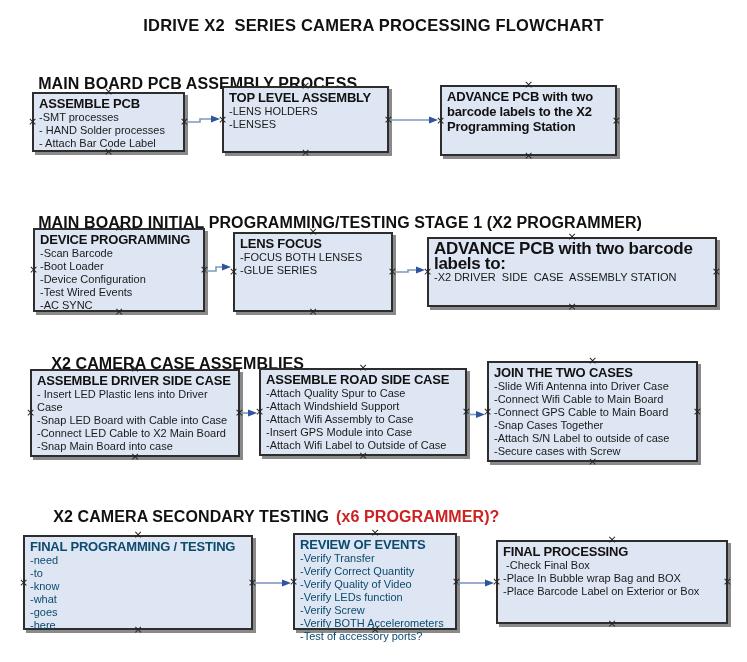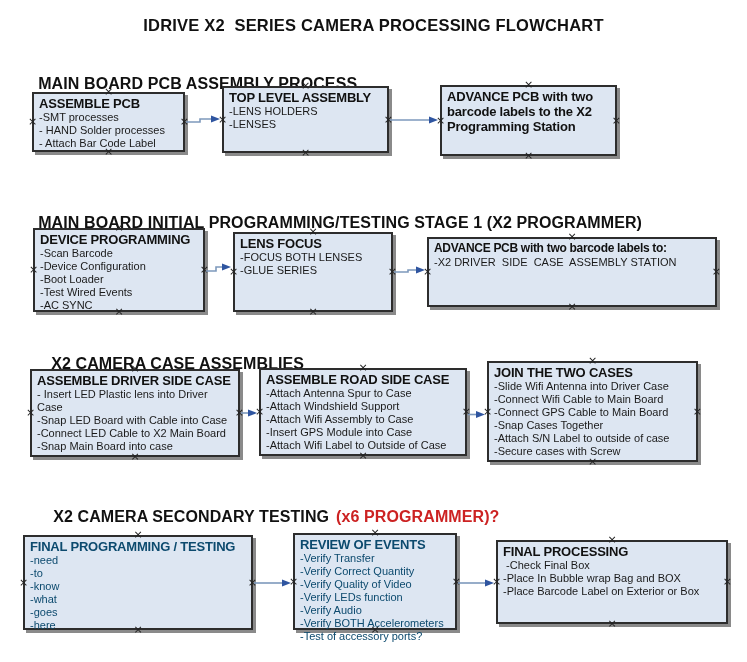--- a/index.html
+++ b/index.html
@@ -15,21 +15,21 @@
     position:absolute;font-size:16px;font-weight:bold;white-space:pre;letter-spacing:.1px;
   }
   .sec-heading .red-suffix{color:#cc2222;margin-left:7px;}
   .flowbox{
     position:absolute;box-sizing:border-box;background:#dde6f2;border:2px solid #2d2d2d;
     box-shadow:3px 3px 0 #8a8a8a;padding:2px 5px;overflow:visible;
   }
   .box-title{
     font-size:13px;font-weight:bold;line-height:15px;letter-spacing:-.2px;color:#111;
   }
-  .flowbox.tight .box-title{font-size:12px;letter-spacing:-.3px;}
+  .flowbox.tight .box-title{font-size:17px;letter-spacing:-.3px;}
   .box-items .item{
     font-size:11px;line-height:13px;color:#1a1a1a;white-space:pre-wrap;
   }
   .flowbox.red .box-title,.flowbox.red .box-items .item{color:#0c4a6e;}
   .mark{
     position:absolute;font-size:11px;line-height:10px;color:#222;font-weight:normal;
     font-family:"DejaVu Sans",sans-serif;pointer-events:none;
   }
   .mark.t{top:-7px;left:50%;transform:translateX(-50%);}
   .mark.b{bottom:-7px;left:50%;transform:translateX(-50%);}
@@ -88,22 +88,22 @@
   <span class="mark t">×</span>
       <span class="mark b">×</span>
       <span class="mark l">×</span>
       <span class="mark r">×</span>
     </div>
 
   <div class="flowbox" style="left:33px;top:228px;width:172px;height:84px">
     <div class="box-title">DEVICE PROGRAMMING</div>
     <div class="box-items">
         <div class="item">-Scan Barcode</div>
+        <div class="item">-Boot Loader</div>
         <div class="item">-Device Configuration</div>
-        <div class="item">-Boot Loader</div>
         <div class="item">-Test Wired Events</div>
         <div class="item">-AC SYNC</div>
       </div>
   <span class="mark t">×</span>
       <span class="mark b">×</span>
       <span class="mark l">×</span>
       <span class="mark r">×</span>
     </div>
   <div class="flowbox" style="left:233px;top:232px;width:160px;height:80px">
     <div class="box-title">LENS FOCUS</div>
@@ -136,21 +136,21 @@
         <div class="item">-Snap Main Board into case</div>
       </div>
   <span class="mark t">×</span>
       <span class="mark b">×</span>
       <span class="mark l">×</span>
       <span class="mark r">×</span>
     </div>
   <div class="flowbox" style="left:259px;top:368px;width:208px;height:88px">
     <div class="box-title">ASSEMBLE ROAD SIDE CASE</div>
     <div class="box-items">
-        <div class="item">-Attach Antenna Spur to Case</div>
+        <div class="item">-Attach Quality Spur to Case</div>
         <div class="item">-Attach Windshield Support</div>
         <div class="item">-Attach Wifi Assembly to Case</div>
         <div class="item">-Insert GPS Module into Case</div>
         <div class="item">-Attach Wifi Label to Outside of Case</div>
       </div>
   <span class="mark t">×</span>
       <span class="mark b">×</span>
       <span class="mark l">×</span>
       <span class="mark r">×</span>
     </div>
@@ -185,21 +185,21 @@
       <span class="mark l">×</span>
       <span class="mark r">×</span>
     </div>
   <div class="flowbox red" style="left:293px;top:533px;width:164px;height:97px">
     <div class="box-title">REVIEW OF EVENTS</div>
     <div class="box-items">
         <div class="item">-Verify Transfer</div>
         <div class="item">-Verify Correct Quantity</div>
         <div class="item">-Verify Quality of Video</div>
         <div class="item">-Verify LEDs function</div>
-        <div class="item">-Verify Audio</div>
+        <div class="item">-Verify Screw</div>
         <div class="item">-Verify BOTH Accelerometers</div>
         <div class="item">-Test of accessory ports?</div>
       </div>
   <span class="mark t">×</span>
       <span class="mark b">×</span>
       <span class="mark l">×</span>
       <span class="mark r">×</span>
     </div>
   <div class="flowbox" style="left:496px;top:540px;width:232px;height:84px">
     <div class="box-title">FINAL PROCESSING</div>

